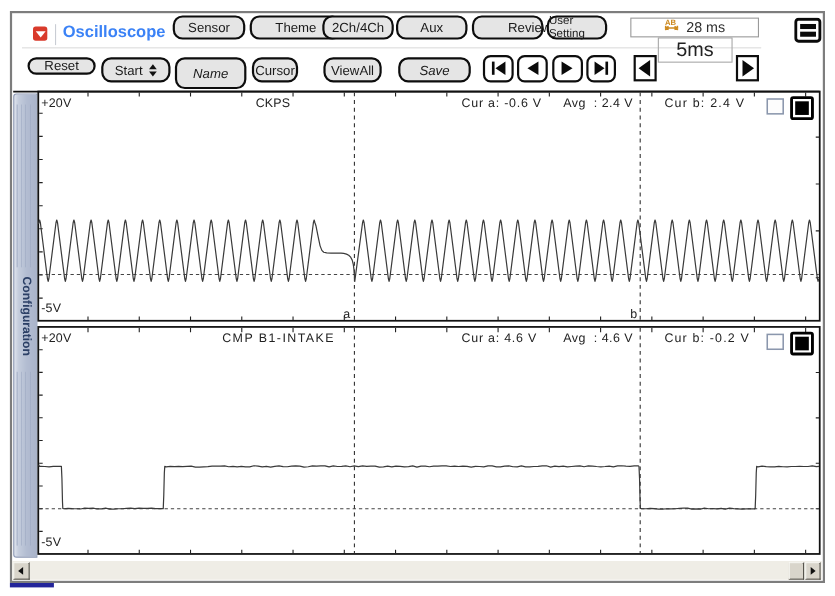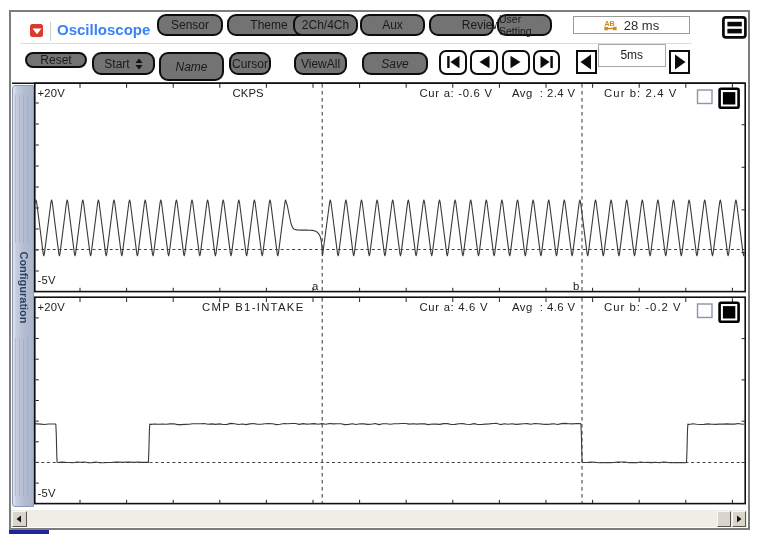--- a/index.html
+++ b/index.html
@@ -1,17 +1,17 @@
 <!DOCTYPE html>
 <html><head><meta charset="utf-8"><style>
 * { margin:0; padding:0; box-sizing:border-box; }
 body { width:759px; height:542px; background:#fff; font-family:"Liberation Sans", sans-serif; position:relative; overflow:hidden; }
 .abs { position:absolute; }
 .frame { left:9px; top:10px; width:741px; height:520px; border:2px solid #7d7d7d; background:#fff; }
-.btn { position:absolute; background:#737373; border:2px solid #0d0d0d; border-radius:9px; display:flex; align-items:center; justify-content:center; font-size:12px; color:#1a1a1a; }
+.btn { position:absolute; background:#e5e5e5; border:2px solid #0d0d0d; border-radius:9px; display:flex; align-items:center; justify-content:center; font-size:12px; color:#1a1a1a; }
 .pbtn { position:absolute; background:#fff; border:2px solid #0d0d0d; border-radius:7px; display:flex; align-items:center; justify-content:center; }
 .sbbtn { position:absolute; background:#d9d5cb; border-top:1px solid #f6f5f1; border-left:1px solid #f6f5f1; border-right:1px solid #57554e; border-bottom:1px solid #57554e; display:flex; align-items:center; justify-content:center; }
 </style></head>
 <body>
 <div class="abs frame"></div>
 
 <div class="abs" style="left:30px;top:24px;width:13px;height:12.5px;background:#d93a2b;border-radius:2.5px;"></div>
 <svg class="abs" style="left:31.5px;top:28px;" width="10" height="7">
     <polygon points="0.5,0.5 9.5,0.5 5,6.2" fill="#fff"></polygon>
   </svg>
@@ -19,21 +19,21 @@
 <div class="abs" style="left:57px;top:22px;font-size:15px;line-height:15px;font-weight:bold;color:#3b82f6;">Oscilloscope</div>
 <div class="abs" style="left:20px;top:43px;width:672px;height:1px;background:#dcdcdc;"></div>
 
 <div class="btn" style="left:157px;top:14px;width:66px;height:22px;">Sensor</div>
 <div class="btn" style="left:227px;top:14px;width:84px;height:22px;">Theme</div>
 <div class="btn" style="left:293px;top:14px;width:65px;height:22px;">2Ch/4Ch</div>
 <div class="btn" style="left:360px;top:14px;width:65px;height:22px;">Aux</div>
 <div class="btn" style="left:429px;top:14px;width:65px;height:22px;padding-left:40px;">Review</div>
 <div class="btn" style="left:497px;top:14px;width:55px;height:22px;font-size:10.5px;">User Setting</div>
 
-<div class="abs" style="left:573px;top:16px;width:117px;height:18px;border:1px solid #9a9a9a;display:flex;align-items:center;justify-content:center;gap:7px;">
+<div class="abs" style="left:573px;top:16px;width:117px;height:18px;border:1px solid #9a9a9a;display:flex;align-items:flex-start;justify-content:center;gap:7px;">
 <svg width="13" height="11" viewBox="0 0 13 11">
       <text x="0.5" y="5.8" font-size="7" font-weight="bold" fill="#cd8a20" font-family="Liberation Sans, sans-serif">AB</text>
       <path d="M1.1,6.5 V10.5 M11.9,6.5 V10.5 M1.1,8.5 H11.9 M3.8,7 L1.2,8.5 L3.8,10 M9.2,7 L11.8,8.5 L9.2,10" stroke="#cd8a20" stroke-width="1.3" fill="none"></path>
     </svg>
 <span style="font-size:13px;color:#2e2e2e;">28 ms</span>
   </div>
 
 <svg class="abs" style="left:722px;top:16px;" width="25" height="23" viewBox="0 0 25 23">
 <rect x="1.4" y="1.4" width="22" height="20" rx="2.6" fill="#fff" stroke="#0a0a0a" stroke-width="2.7"></rect>
 <rect x="5.4" y="5.8" width="14.4" height="4.6" fill="#0a0a0a"></rect>
@@ -71,21 +71,21 @@
       <polygon points="1.5,0.8 1.5,13.2 10.6,7" fill="#0a0a0a"></polygon>
       <rect x="11.4" y="1" width="2.4" height="12" fill="#0a0a0a"></rect>
     </svg>
   </div>
 
 <div class="abs" style="left:575.5px;top:50px;width:21px;height:23.5px;border:2.2px solid #0d0d0d;display:flex;align-items:center;justify-content:center;">
     <svg width="12" height="16" viewBox="0 0 12 16">
       <polygon points="11,0.5 11,15.5 0.5,8" fill="#0a0a0a"></polygon>
     </svg>
   </div>
-<div class="abs" style="left:597.5px;top:44px;width:68.5px;height:22.5px;border:1px solid #a8a8a8;display:flex;align-items:center;justify-content:center;font-size:12px;color:#222;">5ms</div>
+<div class="abs" style="left:597.5px;top:34px;width:68.5px;height:22.5px;border:1px solid #a8a8a8;display:flex;align-items:center;justify-content:center;font-size:18px;color:#222;">5ms</div>
 <div class="abs" style="left:669.3px;top:50px;width:20.5px;height:23.5px;border:2.2px solid #0d0d0d;display:flex;align-items:center;justify-content:center;">
     <svg width="12" height="16" viewBox="0 0 12 16">
       <polygon points="1,0.5 1,15.5 11.5,8" fill="#0a0a0a"></polygon>
     </svg>
   </div>
 
 <div class="abs" style="left:11.5px;top:84.5px;width:22px;height:422.5px;background:linear-gradient(90deg,#dfe4ee 0%,#c5cddd 18%,#b3bdd2 55%,#aab4ca 100%);border:1px solid #8c98b4;border-radius:3px 0 0 3px;"></div>
 <div class="abs" style="left:15px;top:95px;width:15px;height:148px;background:repeating-linear-gradient(90deg,#9aa6c0 0 1px,rgba(0,0,0,0) 1px 4px);opacity:0.55;"></div>
 <div class="abs" style="left:15px;top:338px;width:15px;height:158px;background:repeating-linear-gradient(90deg,#9aa6c0 0 1px,rgba(0,0,0,0) 1px 4px);opacity:0.55;"></div>
 <div class="abs" style="left:-21.5px;top:281px;width:88px;height:13px;transform:rotate(90deg);font-size:11px;font-weight:bold;color:#2c4066;text-align:center;">Configuration</div>

